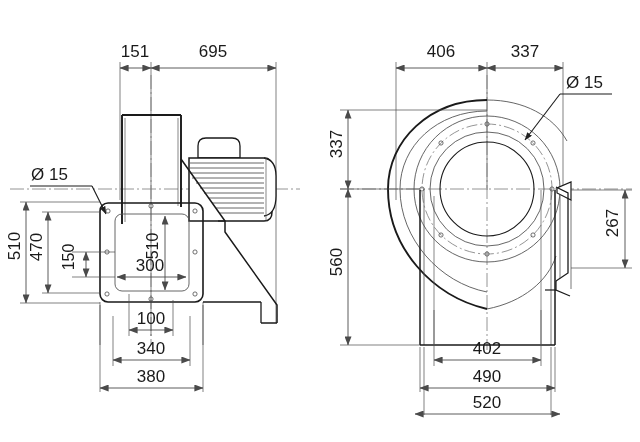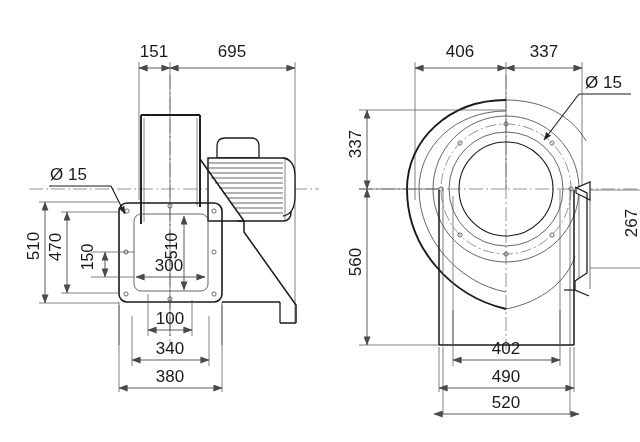--- a/index.html
+++ b/index.html
@@ -1,18 +1,18 @@
 <!DOCTYPE html>
 <html><head>
 <meta charset="utf-8">
 <style>
   html,body{margin:0;padding:0;background:#ffffff;}
   body{width:640px;height:442px;overflow:hidden;
        font-family:"Liberation Sans",sans-serif;}
-  #root{position:relative;width:572px;height:442px;background:#fff;margin-left:19px;}
+  #root{position:relative;width:572px;height:442px;background:#fff;}
   svg{display:block;}
   .dimtxt{font-family:"Liberation Sans",sans-serif;font-size:17px;fill:#1a1a1a;}
   .dimtxt.sm{font-size:16px;}
 </style>
 </head>
 <body>
 
 <div id="root">
 <svg width="640" height="442" viewBox="0 0 640 442">
 

